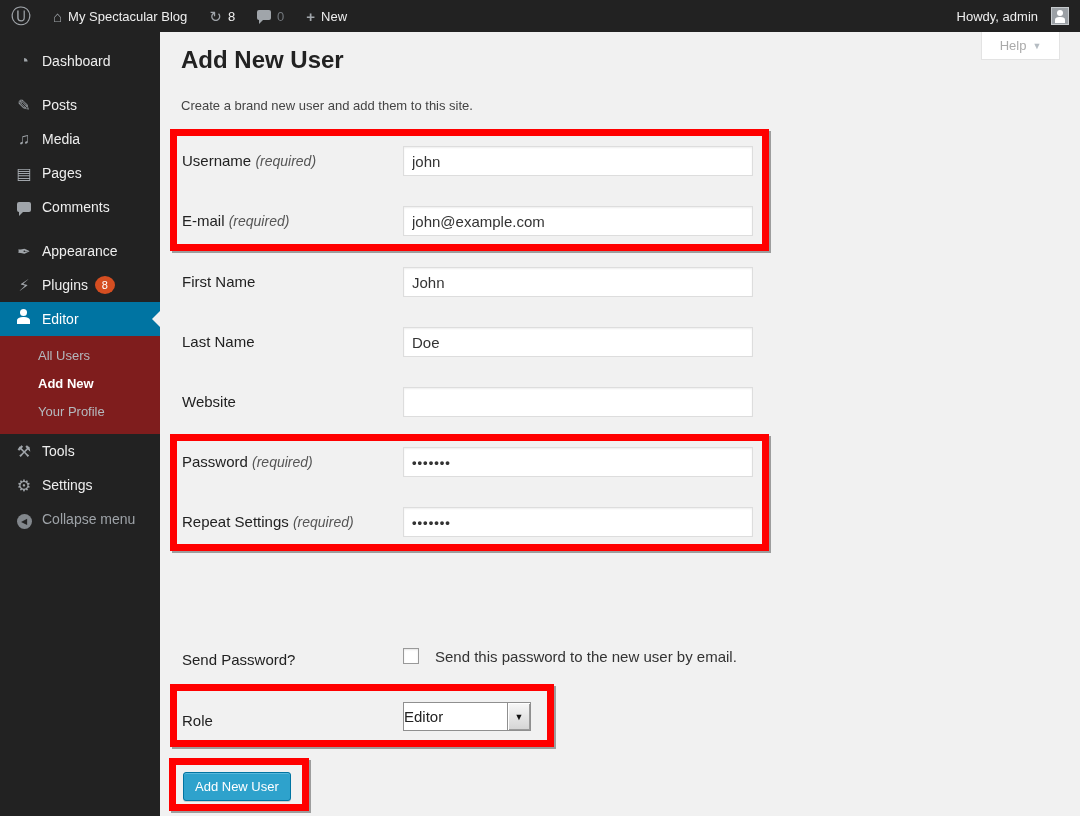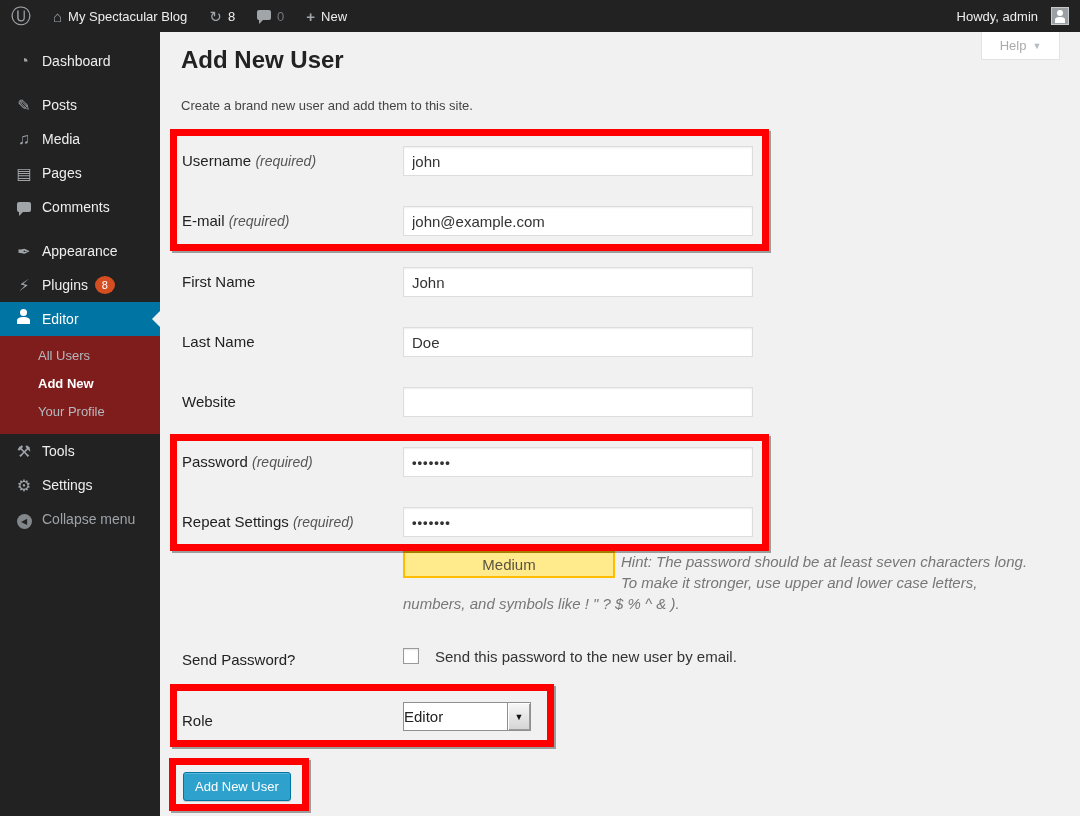--- a/index.html
+++ b/index.html
@@ -220,24 +220,20 @@
     <div class="flabel" style="top:421px;">
       <span>Password</span> <span class="req">(required)</span>
     </div>
     <input class="tin dots" style="top: 415px;" type="text" value="•••••••">
 
     <div class="flabel" style="top:481px;">
       <span>Repeat Settings</span> <span class="req">(required)</span>
     </div>
     <input class="tin dots" style="top: 475px;" type="text" value="•••••••">
 
-    <div class="hintwrap">
-      <div id="strength">Medium</div>
-      <p class="hint">Hint: The password should be at least seven characters long. To make it stronger, use upper and lower case letters, numbers, and symbols like ! " ? $ % ^ &amp; ).</p>
-    </div>
 
     <div class="flabel" style="top:619px;">
       <span>Send Password?</span>
     </div>
     <input type="checkbox" class="cb" style="">
     <div class="cb-label">Send this password to the new user by email.</div>
 
     <div class="flabel" style="top:680px;">
       <span>Role</span>
     </div>

